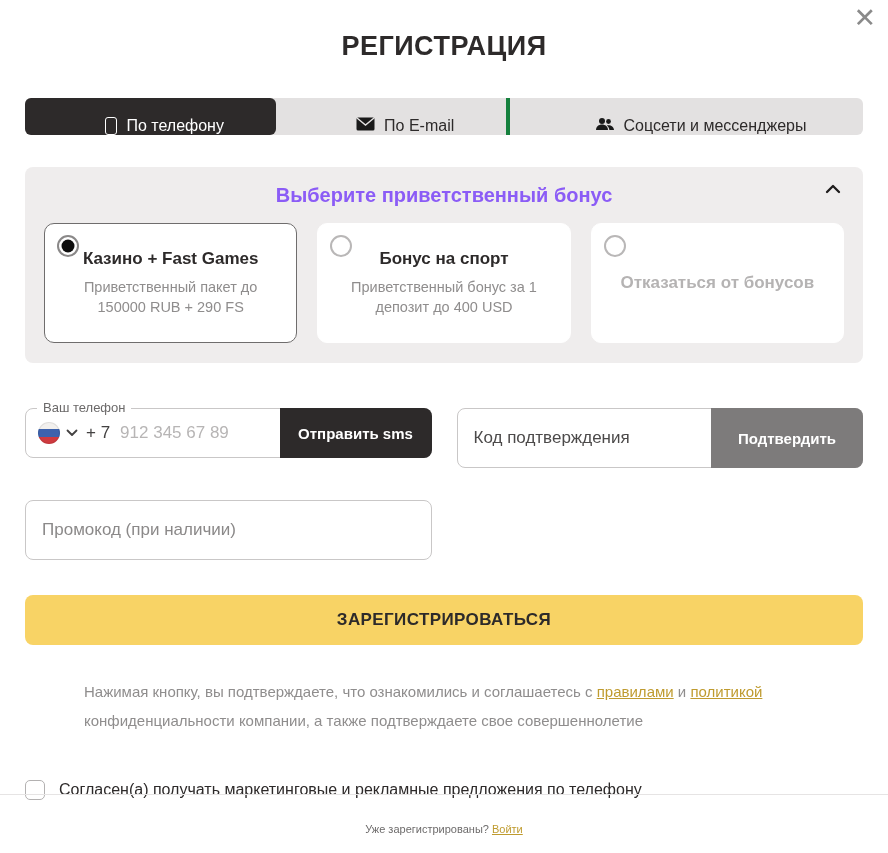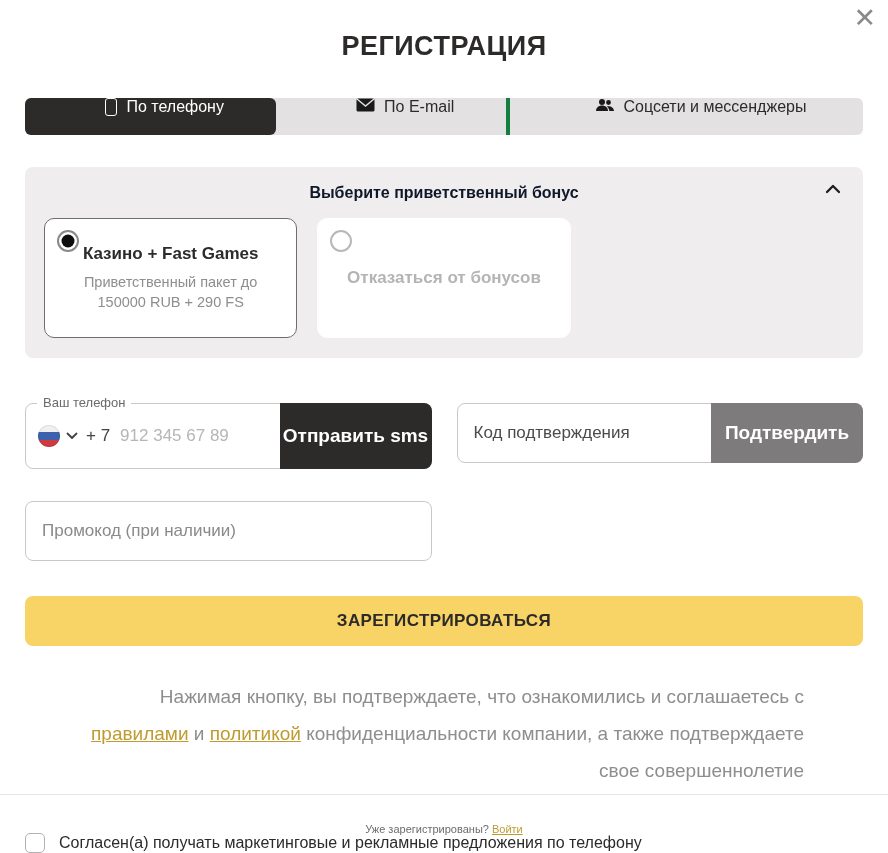--- a/index.html
+++ b/index.html
@@ -8,80 +8,80 @@
   .wrap { position:relative; width:888px; height:853px; padding:0 25px; }
 
   .close { position:absolute; top:2px; right:12px; font-size:27px; color:#8a8a8a;
     cursor:pointer; line-height:1.2; font-weight:400; }
 
   .title { text-align:center; padding-top:31px; font-size:27px; font-weight:bold;
     letter-spacing:.5px; color:#2d2a2a; }
 
   
   .tabbar { display:flex; margin-top:36px; height:37px; background:#e3e1e1; border-radius:6px; }
-  .tab { display:flex; align-items:flex-start; justify-content:center; gap:9px;
+  .tab { display:flex; align-items:flex-end; justify-content:center; gap:9px;
     font-size:16px; color:#2d2a2a; cursor:pointer;padding-left:28px; }
   .tab--phone { flex:0 0 30%; background:#2d2a2a; color:#fff; border-radius:6px; }
   .tab--email { flex:0 0 27.4%; }
   .tab--social { flex:1; border-left:4px solid #15803d; }
   .icon-mobile { width:12px; height:18px; border:1.6px solid #fff; border-radius:3px; display:inline-block; }
   .icon-env, .icon-people { display:inline-block; }
 
   
   .bonus { margin-top:32px; background:#efeded; border-radius:8px; padding:17px 19px 20px; position:relative; }
-  .bonus-head { text-align:center; font-size:16px; font-weight:bold; color:#0f172a; }
+  .bonus-head { text-align:center; font-size:20px; font-weight:bold; color:#8b5cf6; }
   .bonus-collapse { position:absolute; right:22px; top:17px; cursor:pointer; line-height:0; }
   .cards { display:grid; grid-template-columns:1fr 1fr 1fr; gap:20px; margin-top:16px; }
   .card { position:relative; background:#fff; border:1px solid #fff; border-radius:10px;
     height:120px; display:flex; flex-direction:column; justify-content:center;
     text-align:center; padding:10px 22px; cursor:pointer; }
   .card--selected { border:1px solid #6f6d6d; }
   .card-title { font-size:17px; font-weight:bold; color:#2d2a2a; line-height:1.35; }
   .card-desc { font-size:14.5px; color:#8f8d8d; line-height:1.4; margin-top:6px; }
   .card--muted .card-title { color:#b5b3b3; }
   .card--muted .card-desc { color:#bfbdbd; }
   .radio { position:absolute; top:11px; left:12px; width:22px; height:22px;
     border:2px solid #b9b7b7; border-radius:50%; background:#fff; }
   .radio--checked { border-color:#8a8888; }
   .radio--checked::after { content:""; position:absolute; left:50%; top:50%;
     width:13px; height:13px; background:#0e0e0e; border-radius:50%; transform:translate(-50%,-50%); }
 
   
   .form-grid { display:grid; grid-template-columns:1fr 1fr; column-gap:25px; row-gap:32px; margin-top:45px; }
-  .field { position:relative; height:66px; border:1px solid #c9c7c7; border-radius:8px;
+  .field { position:relative; height:50px; border:1px solid #c9c7c7; border-radius:8px;
     background:#fff; display:flex; align-items:center; }
   .field-label { position:absolute; top:-9px; left:11px; background:#fff; padding:0 6px;
     font-size:13px; color:#6b6969; white-space:nowrap; }
   .field input { border:none; outline:none; font-family:inherit; font-size:17px;
     color:#2d2a2a; background:transparent; width:100%; height:100%; }
   .phone-field { padding-left:12px; }
   .flag { width:22px; height:22px; border-radius:50%; flex:0 0 22px;
     background:linear-gradient(to bottom, #f2f0ee 0 33%, #3d62ad 33% 66%, #cf3a3f 66% 100%);
     box-shadow:inset 0 0 0 1px rgba(0,0,0,.08); }
   .flag-chevron { margin:0 8px 0 6px; line-height:0; cursor:pointer; }
   .dial { font-size:17px; color:#444242; margin-right:10px; white-space:nowrap; }
   .phone-field input { padding-right:160px; }
   .phone-field input::placeholder { color:#b7b5b5; }
   .inline-btn { position:absolute; top:-1px; bottom:-1px; right:-1px; width:152px;
-    border:none; border-radius:0 8px 8px 0; font-family:inherit; font-size:19px;
+    border:none; border-radius:0 8px 8px 0; font-family:inherit; font-size:15px;
     font-weight:bold; color:#fff; cursor:pointer; }
   .btn-sms { background:#2d2a2a; }
   .btn-confirm { background:#7d7b7b; }
   .select-field { padding:0 16px; cursor:pointer; justify-content:space-between; }
   .select-value { font-size:17.5px; color:#2d2a2a; }
   .plain-field { padding:0 16px; height:60px; }
   .code-field input { padding-right:160px; }
   .code-field input::placeholder { color:#4c4a4a; }
   .promo-field input::placeholder { color:#8b8989; }
 
   .register { display:block; width:100%; margin-top:35px; height:50px; background:#f8d365;
     border:none; border-radius:8px; font-family:inherit; font-size:17px; font-weight:bold;
     letter-spacing:.4px; color:#2d2a2a; cursor:pointer; }
 
-  .legal { margin:32px auto 0; max-width:720px; text-align:right; font-size:19px;
+  .legal { margin:32px auto 0; max-width:720px; text-align:left; font-size:15px;
     color:#8f8d8d; line-height:1.95; }
   .legal a { color:#bf9b2f; text-decoration:underline; cursor:pointer; }
 
   .optin { display:flex; align-items:center; gap:14px; margin-top:44px; }
   .checkbox { width:20px; height:20px; border:1.5px solid #b3b1b1; border-radius:5px;
     background:#fff; flex:0 0 20px; cursor:pointer; }
   .optin-label { font-size:16px; color:#2d2a2a; }
 
   .footer { position:absolute; left:0; right:0; bottom:0; border-top:1px solid #e6e4e4;
     text-align:center; padding:28px 0 18px; font-size:11px; color:#6d6b6b; }
@@ -129,20 +129,25 @@
       <svg width="16" height="10" viewBox="0 0 16 10">
           <path d="M2 8 L8 2 L14 8" stroke="#1f1d1d" stroke-width="2.3" fill="none" stroke-linecap="round" stroke-linejoin="round"></path>
         </svg>
     </div>
     <div class="cards">
       <div class="card card--selected">
         <span class="radio radio--checked"></span>
         <div class="card-title">Казино + Fast Games</div>
         <div class="card-desc">Приветственный пакет до 150000 RUB + 290 FS</div>
       </div>
+      <div class="card">
+        <span class="radio"></span>
+        <div class="card-title">Бонус на спорт</div>
+        <div class="card-desc">Приветственный бонус за 1 депозит до 400 USD</div>
+      </div>
       <div class="card card--muted">
         <span class="radio"></span>
         <div class="card-title">Отказаться от бонусов</div>
       </div>
     </div>
   </div>
 
   <div class="form-grid">
 
     <div class="field phone-field">

